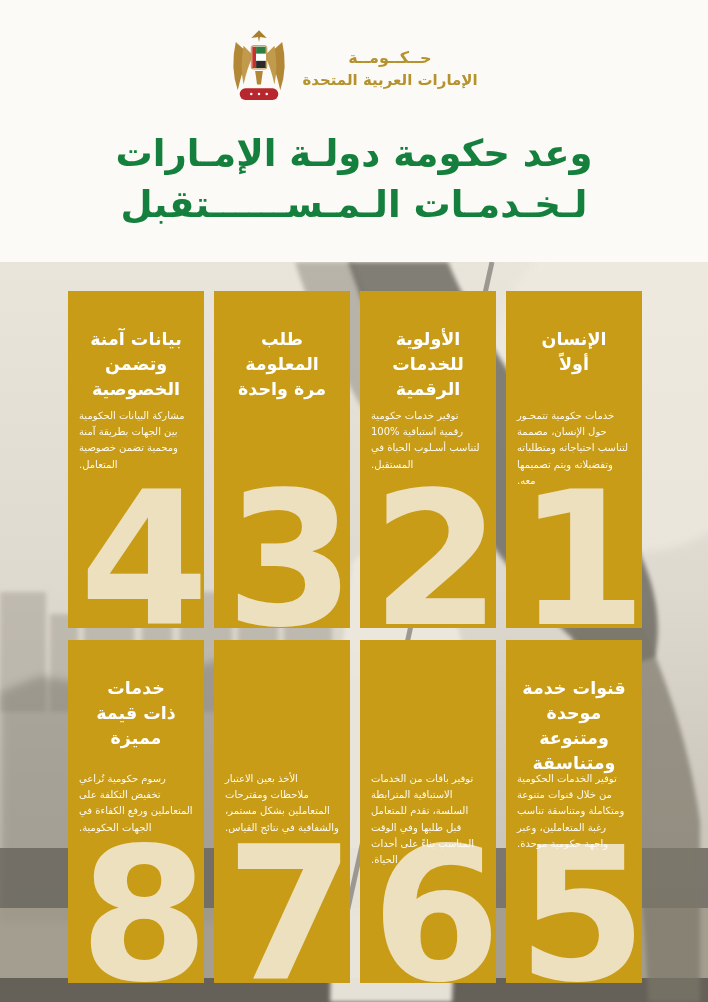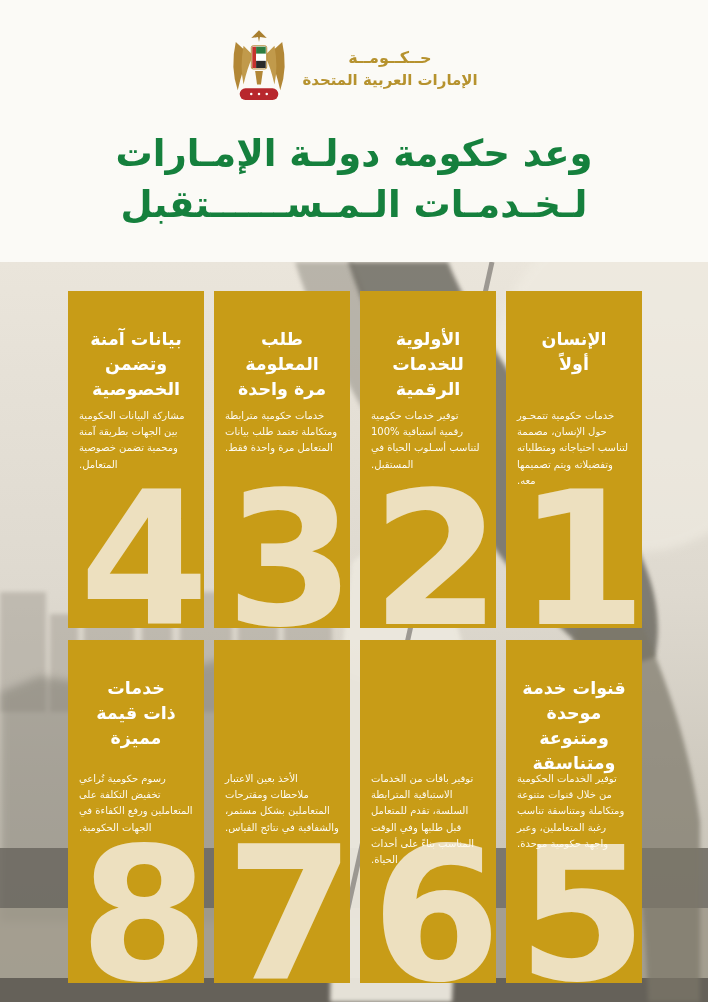--- a/index.html
+++ b/index.html
@@ -133,21 +133,20 @@
       <div class="card-title">الأولوية
 للخدمات
 الرقمية</div>
       <div class="card-desc">توفير خدمات حكومية رقمية استباقية %100 لتناسب أسـلوب الحياة في المستقبل.</div>
     </div>
     <div class="card row1">
       <div class="card-num">3</div>
       <div class="card-title">طلب
 المعلومة
 مرة واحدة</div>
-      <div class="card-desc">خدمات حكومية مترابطة ومتكاملة تعتمد طلب بيانات المتعامل مرة واحدة فقط.</div>
     </div>
     <div class="card row1">
       <div class="card-num">4</div>
       <div class="card-title">بيانات آمنة
 وتضمن
 الخصوصية</div>
       <div class="card-desc">مشاركة البيانات الحكومية بين الجهات بطريقة آمنة ومحمية تضمن خصوصية المتعامل.</div>
     </div>
 
     <div class="card row2">

